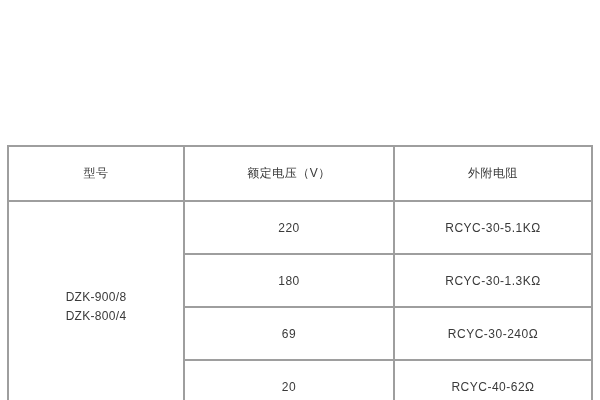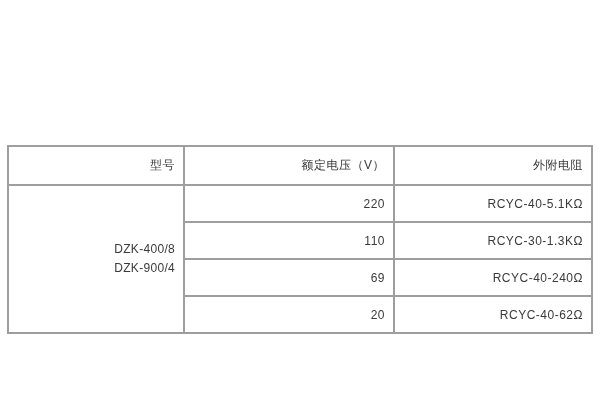--- a/index.html
+++ b/index.html
@@ -27,23 +27,23 @@
     font-size: 12px;
     color: #3a3a3a;
     background: #ffffff;
   }
   .spec-table col.c1 { width: 176px; }
   .spec-table col.c2 { width: 210px; }
   .spec-table col.c3 { width: 198px; }
   .spec-table th,
   .spec-table td {
     border: 2px solid #9e9e9e;
-    text-align: right;
+    text-align: center;
     vertical-align: middle;
-    padding: 8px;
+    padding: 16px;
     font-weight: normal;
     letter-spacing: 0.5px;
   }
   .spec-table thead th {
     height: 21px;
   }
   .spec-table tbody td {
     height: 19px;
     margin-left: 12px;
   }
@@ -65,33 +65,33 @@
     <thead>
       <tr>
         <th>型号</th>
         <th>额定电压（V）</th>
         <th>外附电阻</th>
       </tr>
     </thead>
     <tbody>
       <tr>
         <td rowspan="4" class="model-cell">
-          <div class="model-line">DZK-400/8</div>
-          <div class="model-line">DZK-900/4</div>
+          <div class="model-line">DZK-900/8</div>
+          <div class="model-line">DZK-800/4</div>
         </td>
         <td>220</td>
-        <td>RCYC-40-5.1KΩ</td>
+        <td>RCYC-30-5.1KΩ</td>
       </tr>
       <tr>
-        <td>110</td>
+        <td>180</td>
         <td>RCYC-30-1.3KΩ</td>
       </tr>
       <tr>
         <td>69</td>
-        <td>RCYC-40-240Ω</td>
+        <td>RCYC-30-240Ω</td>
       </tr>
       <tr>
         <td>20</td>
         <td>RCYC-40-62Ω</td>
       </tr>
     </tbody>
   </table>
 </div>
 
 </body></html>

